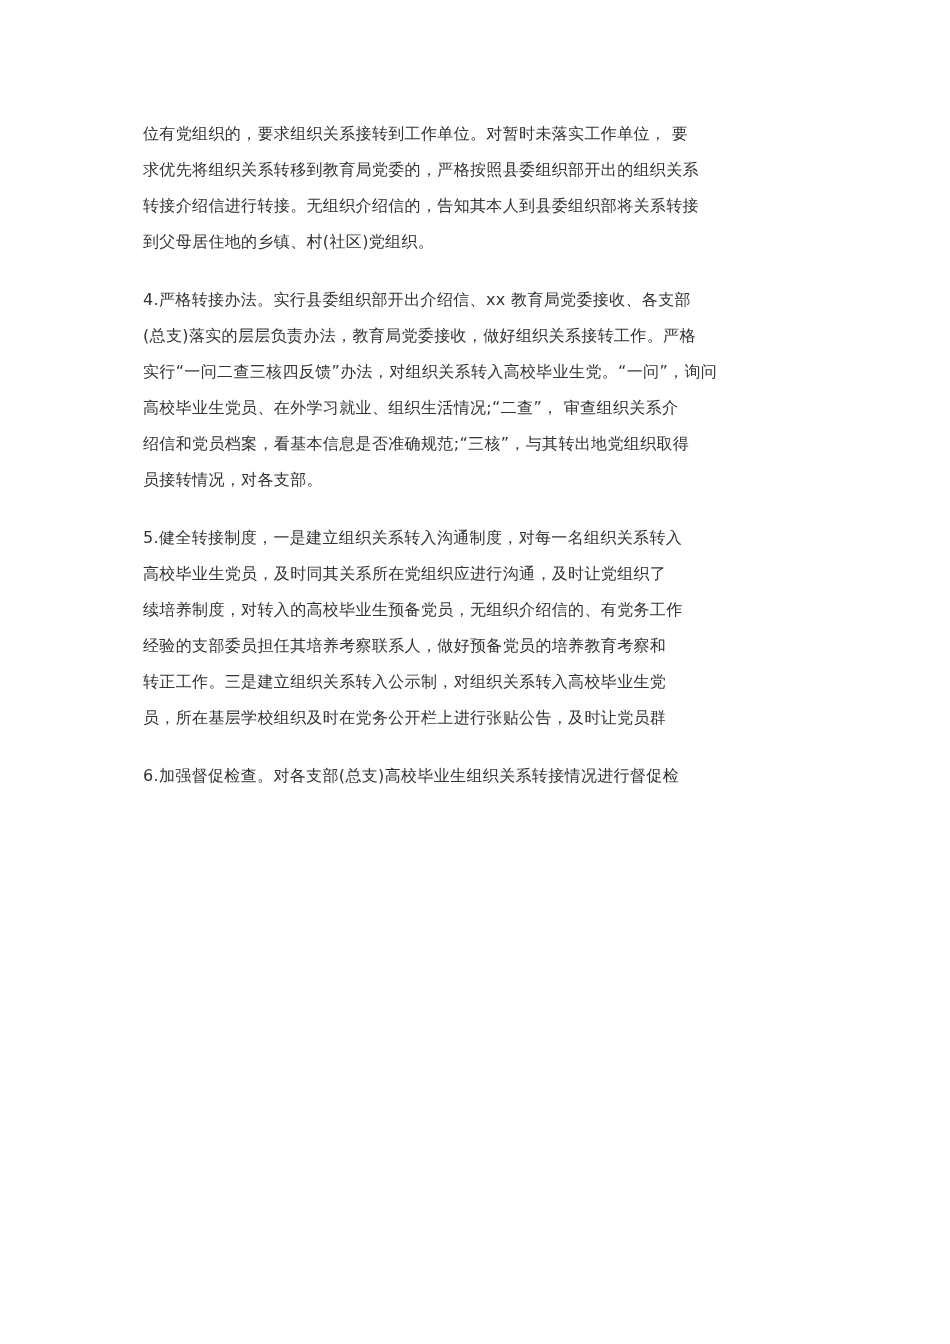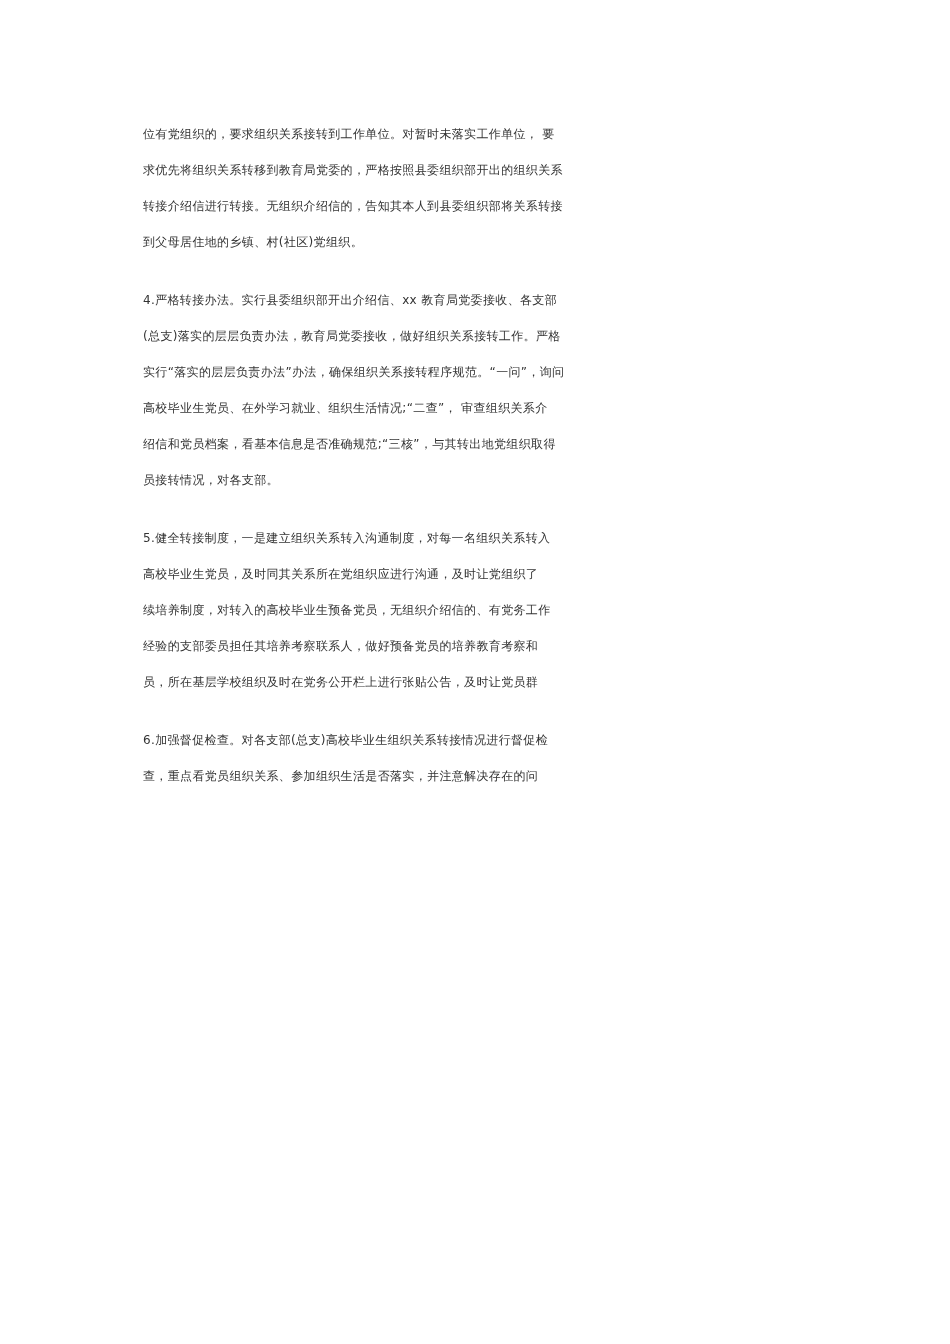--- a/index.html
+++ b/index.html
@@ -16,21 +16,21 @@
       color: #333333;
     }
     .page {
       position: absolute;
       left: 143px;
       top: 116px;
       width: 668px;
     }
     .para {
       margin: 0 0 22px 0;
-      font-size: 12px;
+      font-size: 16px;
       line-height: 36px;
       letter-spacing: 0.35px;
       text-align: justify;
       word-break: break-all;
     }
     .line {
       display: block;
       white-space: nowrap;
       height: 36px;
     }
@@ -43,32 +43,32 @@
   <p class="para">
     <span class="line">位有党组织的，要求组织关系接转到工作单位。对暂时未落实工作单位， 要</span>
     <span class="line">求优先将组织关系转移到教育局党委的，严格按照县委组织部开出的组织关系</span>
     <span class="line">转接介绍信进行转接。无组织介绍信的，告知其本人到县委组织部将关系转接</span>
     <span class="line">到父母居住地的乡镇、村(社区)党组织。</span>
   </p>
 
   <p class="para">
     <span class="line">4.严格转接办法。实行县委组织部开出介绍信、xx 教育局党委接收、各支部</span>
     <span class="line">(总支)落实的层层负责办法，教育局党委接收，做好组织关系接转工作。严格</span>
-    <span class="line">实行“落实的层层负责办法”办法，确保组织关系接转程序规范。“一问”，询问</span>
+    <span class="line">实行“一问二查三核四反馈”办法，对组织关系转入高校毕业生党。“一问”，询问</span>
     <span class="line">高校毕业生党员、在外学习就业、组织生活情况;“二查”， 审查组织关系介</span>
     <span class="line">绍信和党员档案，看基本信息是否准确规范;“三核”，与其转出地党组织取得</span>
     <span class="line">员接转情况，对各支部。</span>
   </p>
 
   <p class="para">
     <span class="line">5.健全转接制度，一是建立组织关系转入沟通制度，对每一名组织关系转入</span>
     <span class="line">高校毕业生党员，及时同其关系所在党组织应进行沟通，及时让党组织了</span>
     <span class="line">续培养制度，对转入的高校毕业生预备党员，无组织介绍信的、有党务工作</span>
     <span class="line">经验的支部委员担任其培养考察联系人，做好预备党员的培养教育考察和</span>
+    <span class="line">转正工作。三是建立组织关系转入公示制，对组织关系转入高校毕业生党</span>
     <span class="line">员，所在基层学校组织及时在党务公开栏上进行张贴公告，及时让党员群</span>
   </p>
 
   <p class="para">
     <span class="line">6.加强督促检查。对各支部(总支)高校毕业生组织关系转接情况进行督促检</span>
-    <span class="line">查，重点看党员组织关系、参加组织生活是否落实，并注意解决存在的问</span>
   </p>
 
 </div>
 
 </body></html>

